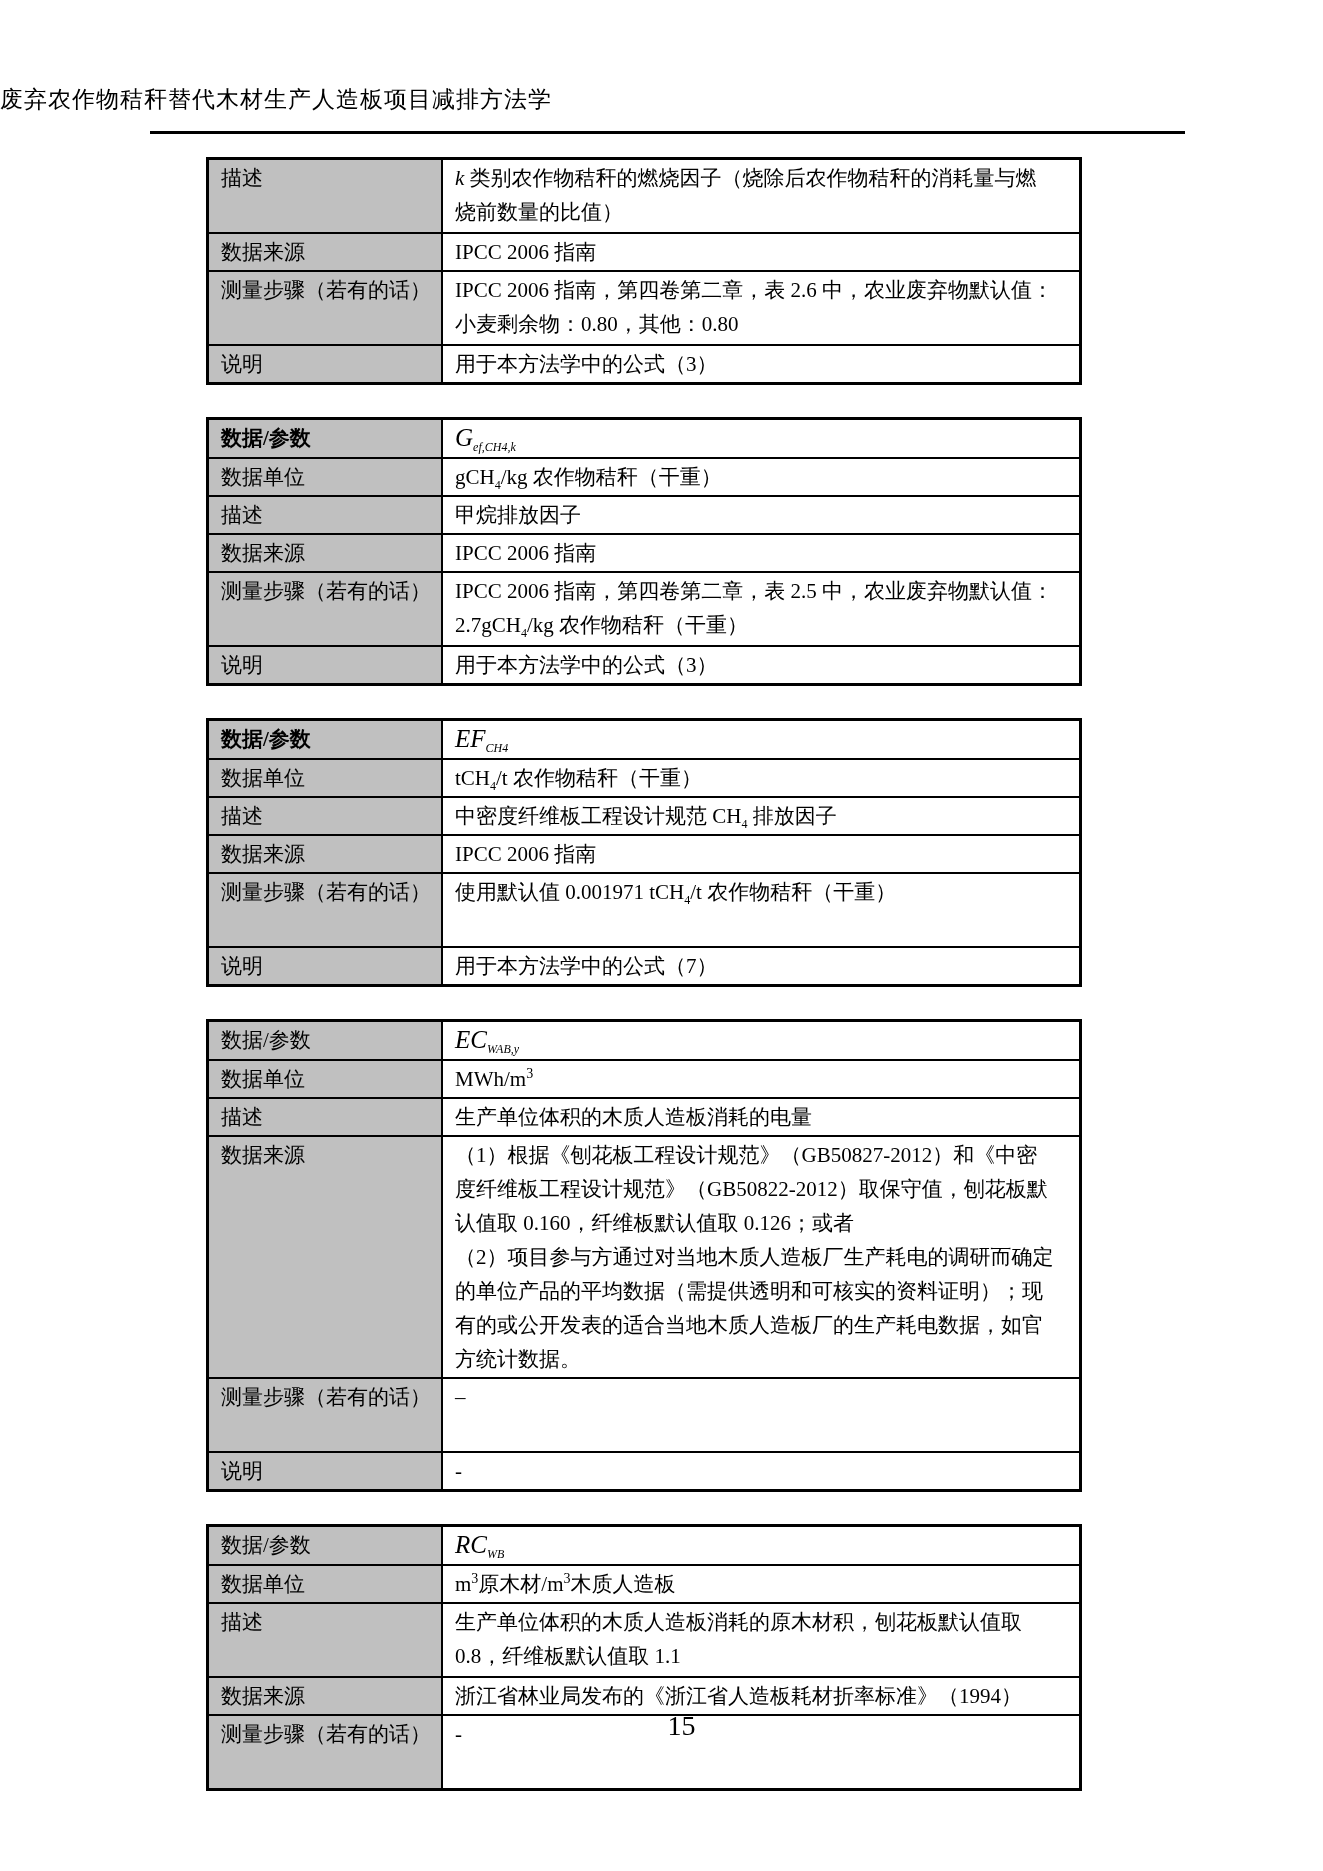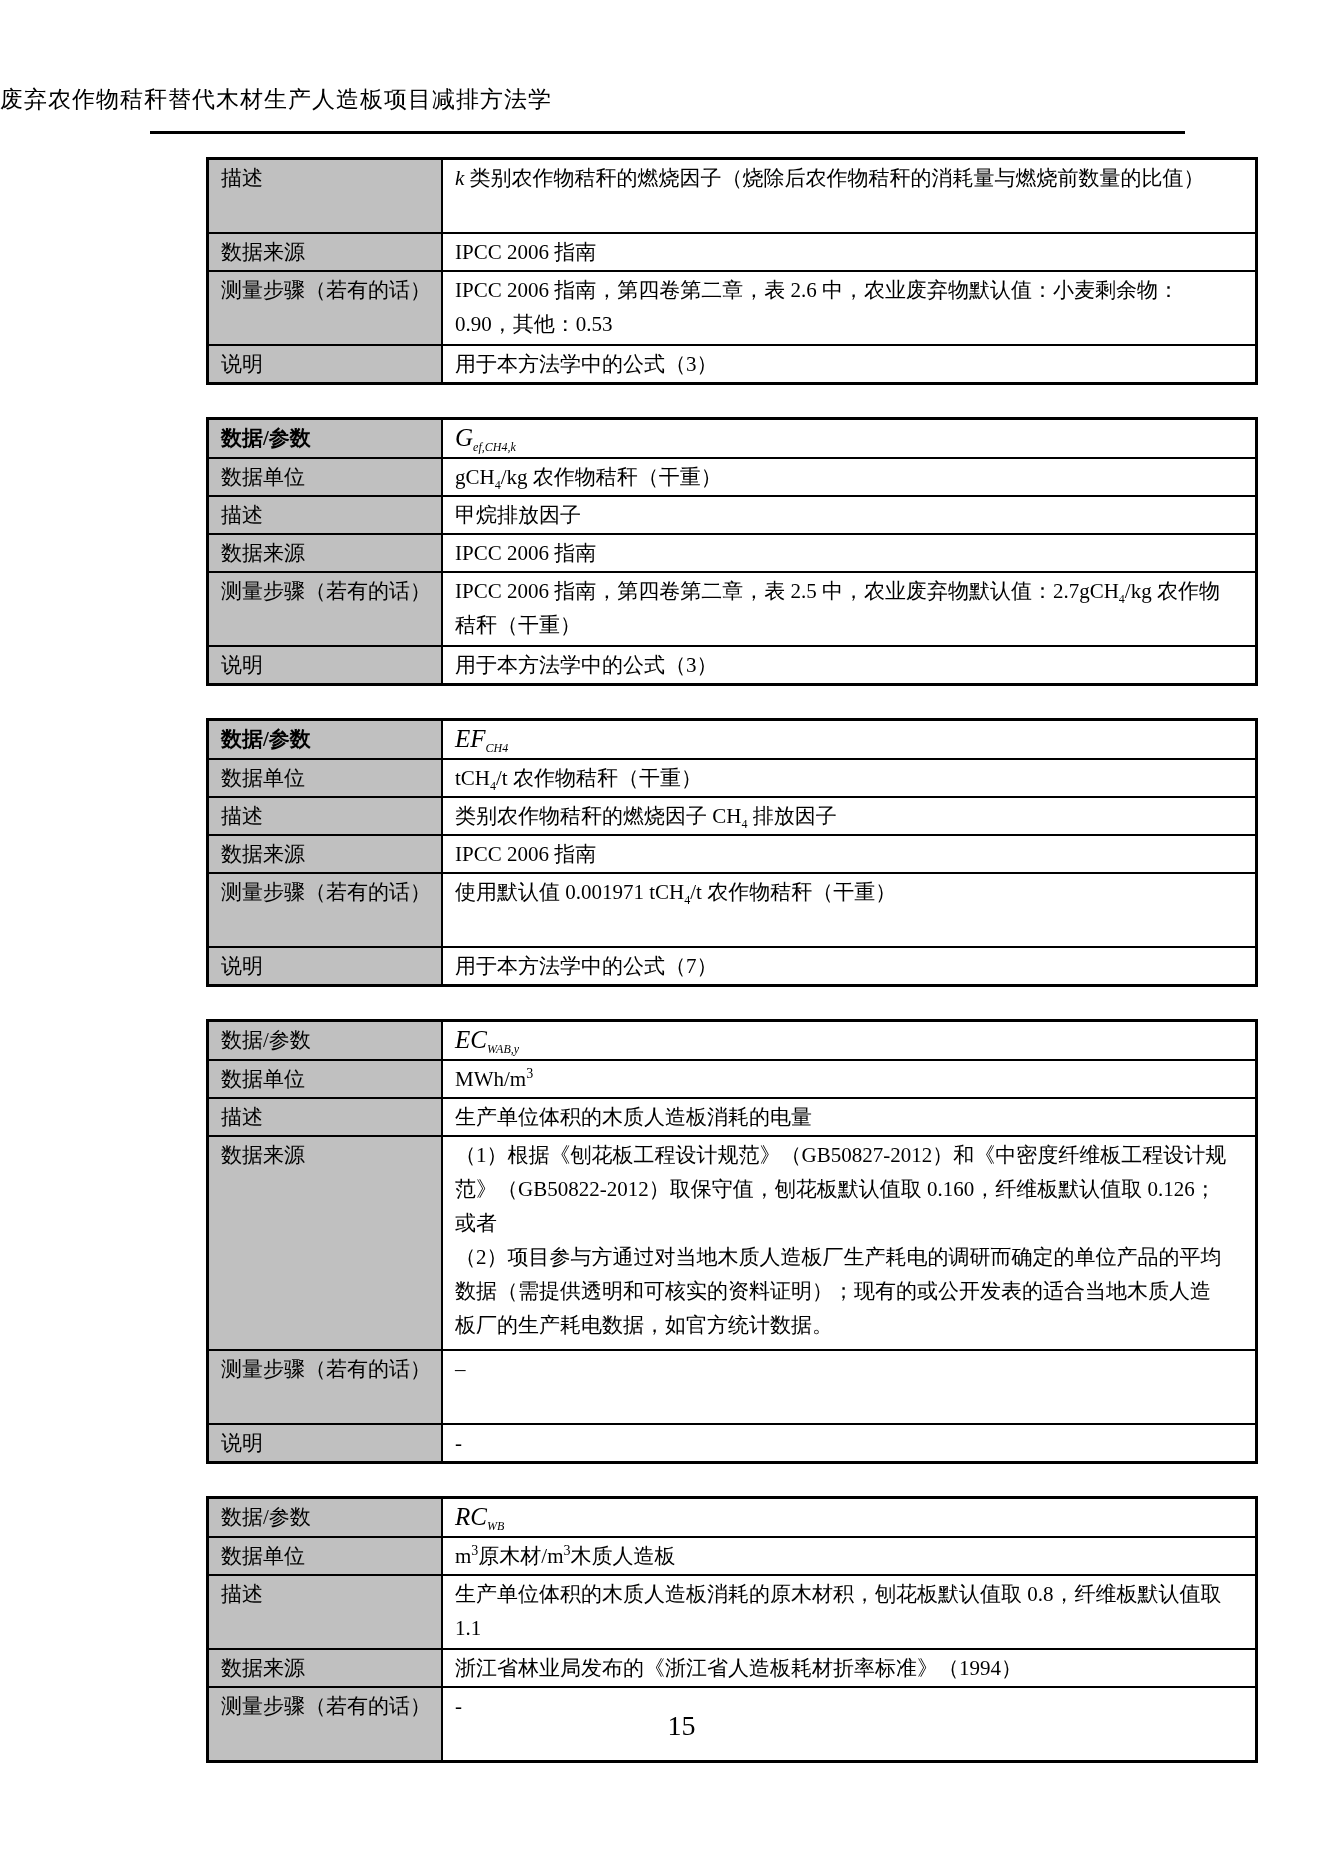--- a/index.html
+++ b/index.html
@@ -14,21 +14,21 @@
     text-align:left;font-size:23px;letter-spacing:1px;
   }
   .header-rule{
     position:absolute;top:131px;left:150px;width:1035px;height:3px;
     background:#000000;
   }
   .tables-wrap{
     position:absolute;top:157px;left:206px;width:1016px;
   }
   table.ptable{
-    border-collapse:collapse;width:1052px;table-layout:fixed;
+    border-collapse:collapse;width:876px;table-layout:fixed;
     margin:0 0 32px 0;border:3px solid #000;font-size:21px;
   }
   .ptable td{
     border:2px solid #000;vertical-align:top;line-height:34px;
     padding:1px 24px 1px 12px;overflow:hidden;word-break:break-word;
   }
   .ptable td.lbl{
     width:214px;background:#c0c0c0;padding:1px 6px 1px 12px;
   }
   tr.r1 td{height:34px;}
@@ -57,21 +57,21 @@
         <tr class="r2">
       <td class="lbl"><span>描述</span></td>
       <td class="val"><span><span class="rt-i">k</span><span> 类别农作物秸秆的燃烧因子（烧除后农作物秸秆的消耗量与燃烧前数量的比值）</span></span></td>
     </tr>
     <tr class="r1">
       <td class="lbl"><span>数据来源</span></td>
       <td class="val"><span>IPCC 2006 指南</span></td>
     </tr>
     <tr class="r2">
       <td class="lbl"><span>测量步骤（若有的话）</span></td>
-      <td class="val"><span>IPCC 2006 指南，第四卷第二章，表 2.6 中，农业废弃物默认值：小麦剩余物：0.90，其他：0.53</span></td>
+      <td class="val"><span>IPCC 2006 指南，第四卷第二章，表 2.6 中，农业废弃物默认值：小麦剩余物：0.80，其他：0.80</span></td>
     </tr>
     <tr class="r1">
       <td class="lbl"><span>说明</span></td>
       <td class="val"><span>用于本方法学中的公式（3）</span></td>
     </tr>
   </tbody>
     </table>
 
   <table class="ptable">
     <tbody>
@@ -107,21 +107,21 @@
         <tr class="r1">
       <td class="lbl"><span class="blbl">数据/参数</span></td>
       <td class="val"><span><span class="rt-i rt-big">EF</span><span class="rt-i rt-sub">CH4</span></span></td>
     </tr>
     <tr class="r1">
       <td class="lbl"><span>数据单位</span></td>
       <td class="val"><span><span>tCH</span><span class="rt-sub">4</span><span>/t 农作物秸秆（干重）</span></span></td>
     </tr>
     <tr class="r1">
       <td class="lbl"><span>描述</span></td>
-      <td class="val"><span><span>类别农作物秸秆的燃烧因子 CH</span><span class="rt-sub">4</span><span> 排放因子</span></span></td>
+      <td class="val"><span><span>中密度纤维板工程设计规范 CH</span><span class="rt-sub">4</span><span> 排放因子</span></span></td>
     </tr>
     <tr class="r1">
       <td class="lbl"><span>数据来源</span></td>
       <td class="val"><span>IPCC 2006 指南</span></td>
     </tr>
     <tr class="r2">
       <td class="lbl"><span>测量步骤（若有的话）</span></td>
       <td class="val"><span><span>使用默认值 0.001971 tCH</span><span class="rt-sub">4</span><span>/t 农作物秸秆（干重）</span></span></td>
     </tr>
     <tr class="r1">

